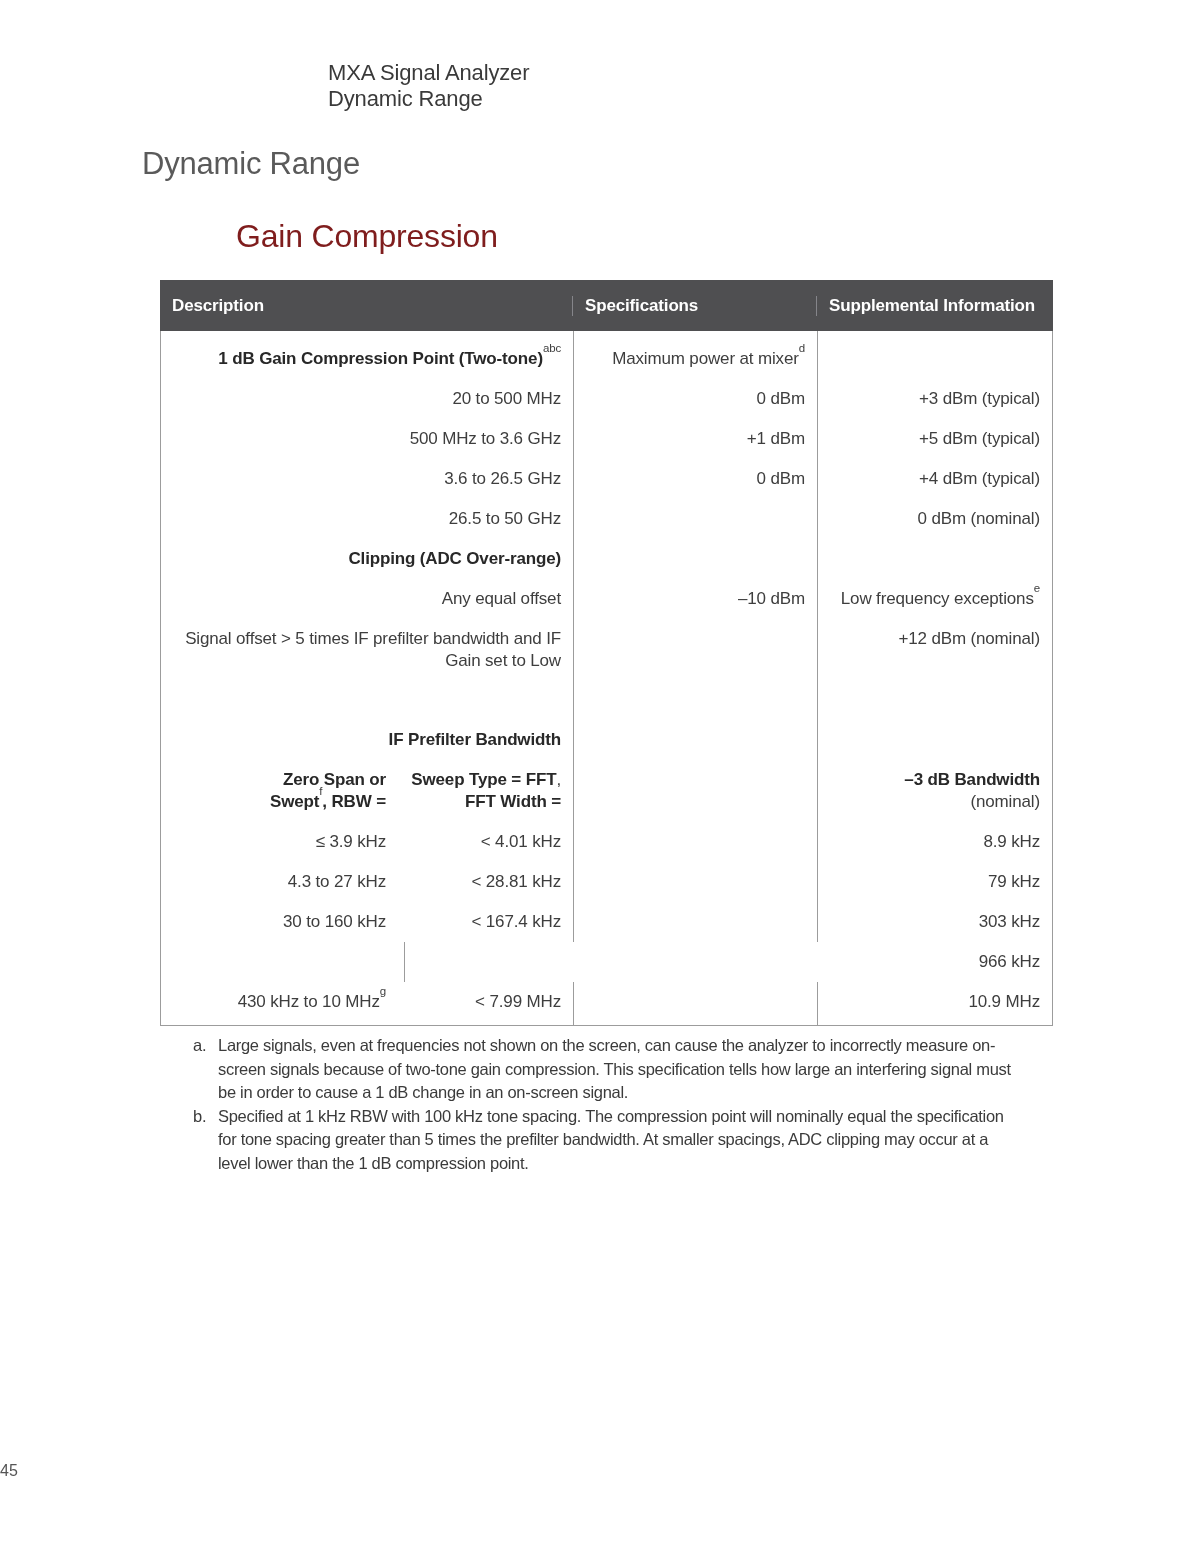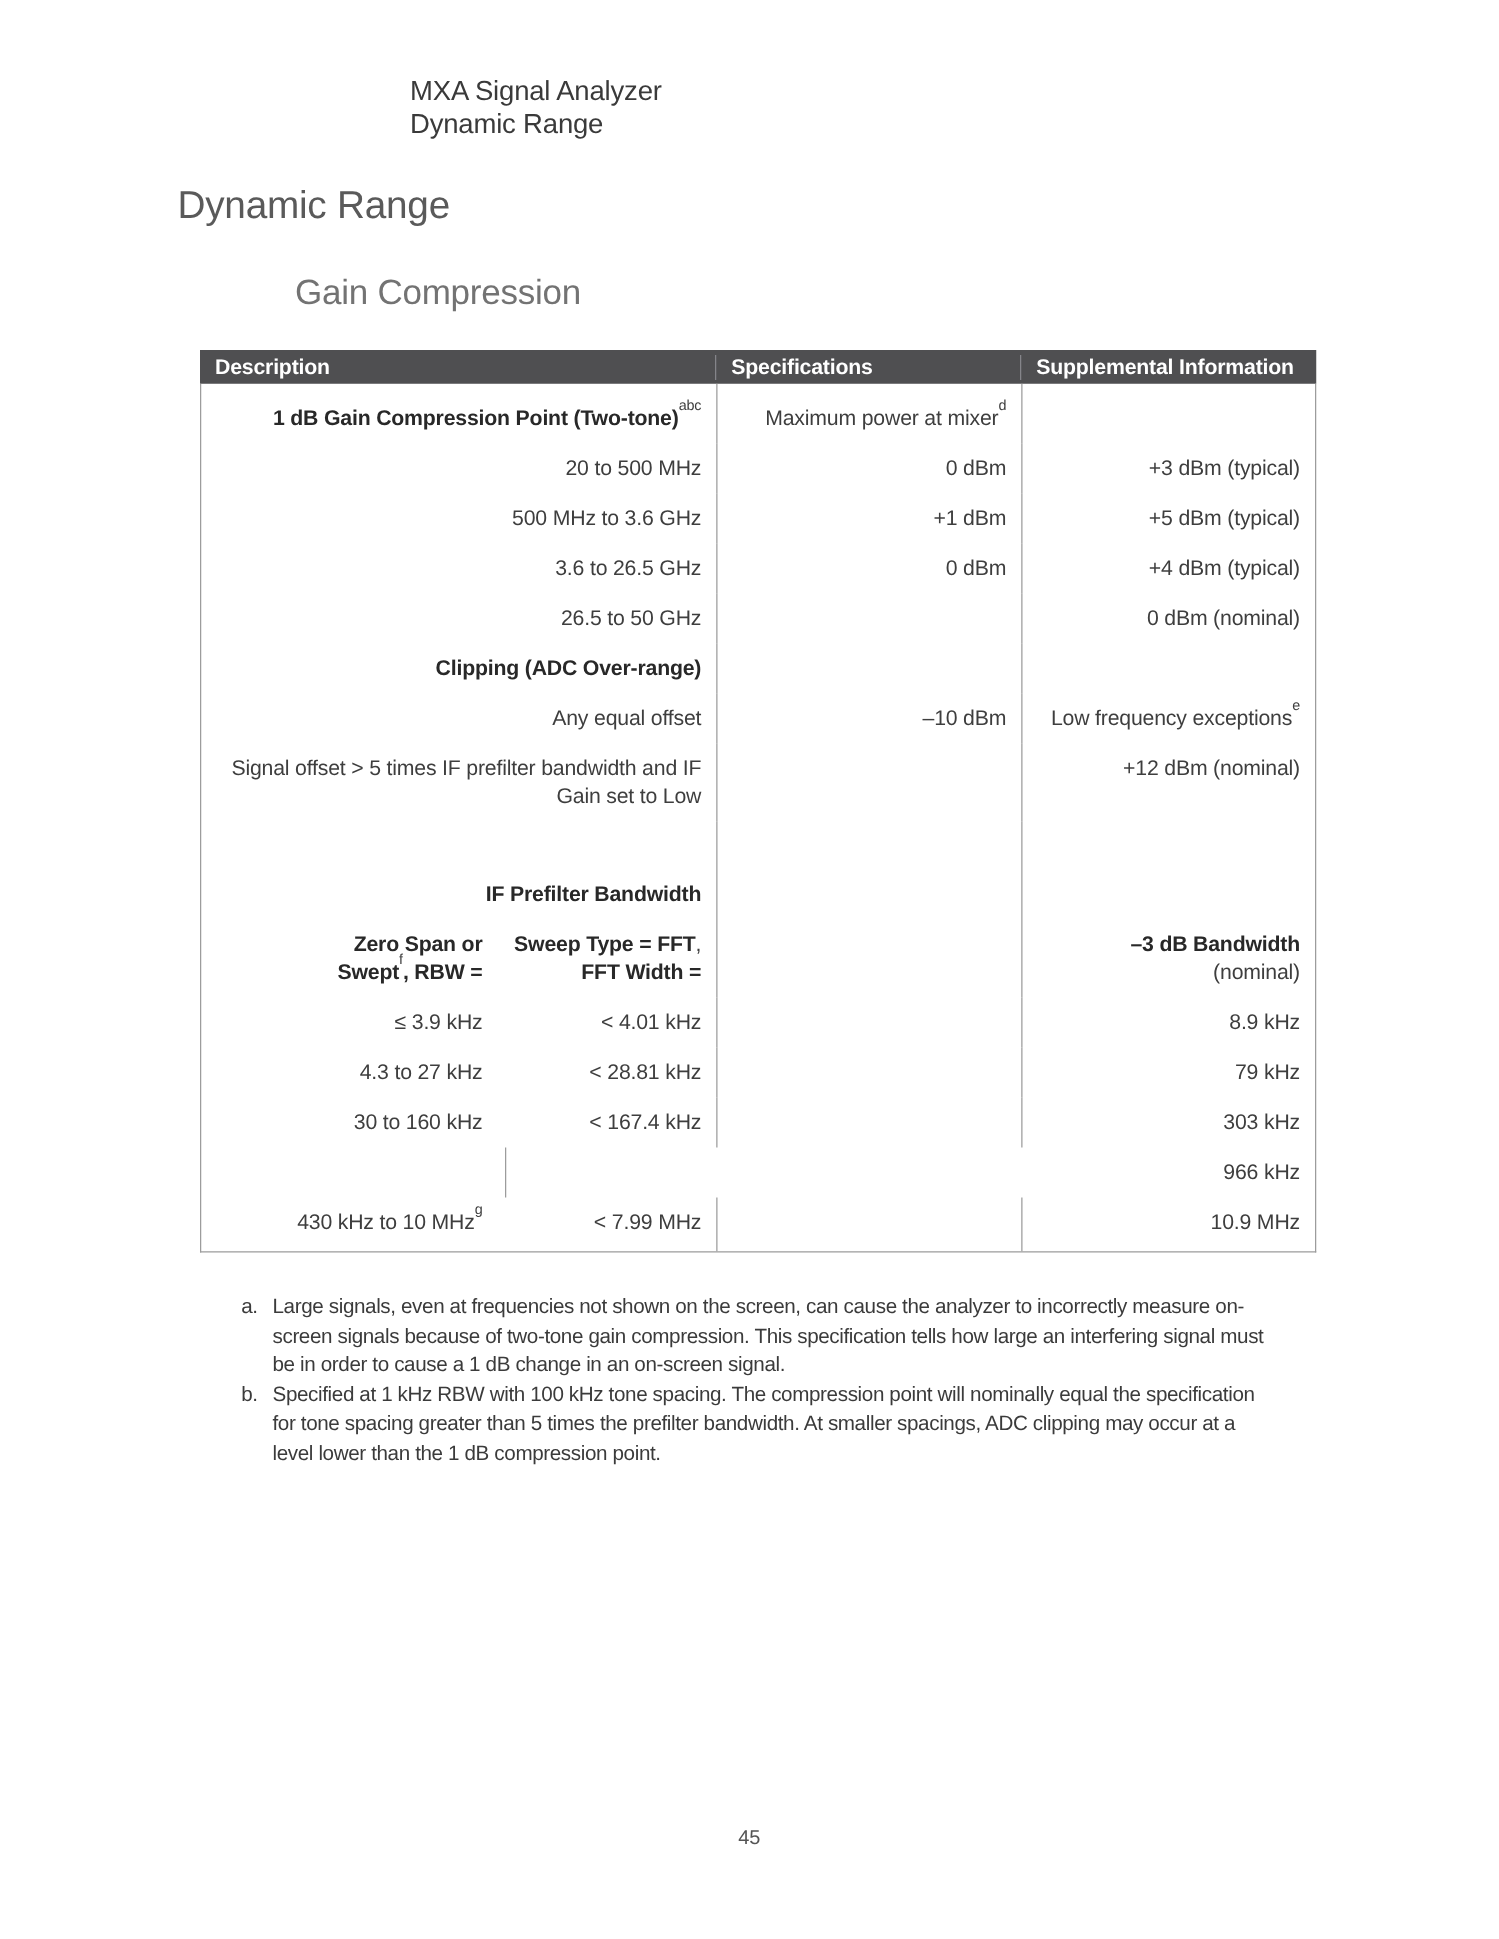--- a/index.html
+++ b/index.html
@@ -10,26 +10,26 @@
   .running-header{
     position:absolute;left:328px;top:60px;
     font-size:22px;line-height:26px;color:#3a3a3a;letter-spacing:-0.15px;
   }
   .page-title{
     position:absolute;left:142px;top:146px;margin:0;
     font-size:31px;font-weight:400;color:#5a5a5a;letter-spacing:-0.2px;
   }
   .section-title{
     position:absolute;left:236px;top:218px;margin:0;
-    font-size:28px;font-weight:400;color:#737373;letter-spacing:-0.2px;
+    font-size:32px;font-weight:400;color:#7f1d1d;letter-spacing:-0.2px;
   }
   .spec-table{
     position:absolute;left:160px;top:280px;width:893px;
   }
-  .t-head{display:flex;background:#4f4f51;height:27px;align-items:center;}
+  .t-head{display:flex;background:#4f4f51;height:51px;align-items:center;}
   .th{
     color:#ffffff;font-weight:bold;font-size:17px;letter-spacing:-0.15px;
     padding:0 12px;box-sizing:border-box;
   }
   .th.c1{width:413px;border-right:1px solid #85858a;}
   .th.c2{width:244px;border-right:1px solid #85858a;}
   .th.c3{flex:1;}
   .t-body{border:1px solid #9c9c9c;border-top:none;box-sizing:border-box;text-align:right;}
   .t-row{display:flex;align-items:stretch;}
   .cell{
@@ -48,21 +48,21 @@
   sup{font-size:11.5px;line-height:0;position:relative;top:-0.5em;font-weight:normal;}
   .footnotes{
     position:absolute;left:193px;top:1034px;width:845px;
     font-size:16.5px;line-height:23.5px;color:#3b3b3b;letter-spacing:-0.3px;
   }
   .footnote{display:flex;align-items:flex-start;}
   .fn-label{width:25px;flex:0 0 25px;}
   .fn-text{flex:0 0 auto;max-width:800px;}
   .page-number{
     position:absolute;left:0;top:1462px;width:100%;
-    text-align:center;font-size:16px;color:#555555;
+    text-align:left;font-size:16px;color:#555555;
   }
 </style>
 </head>
 <body>
 
 <div class="running-header">
   <div>MXA Signal Analyzer</div>
   <div>Dynamic Range</div>
 </div>
 

